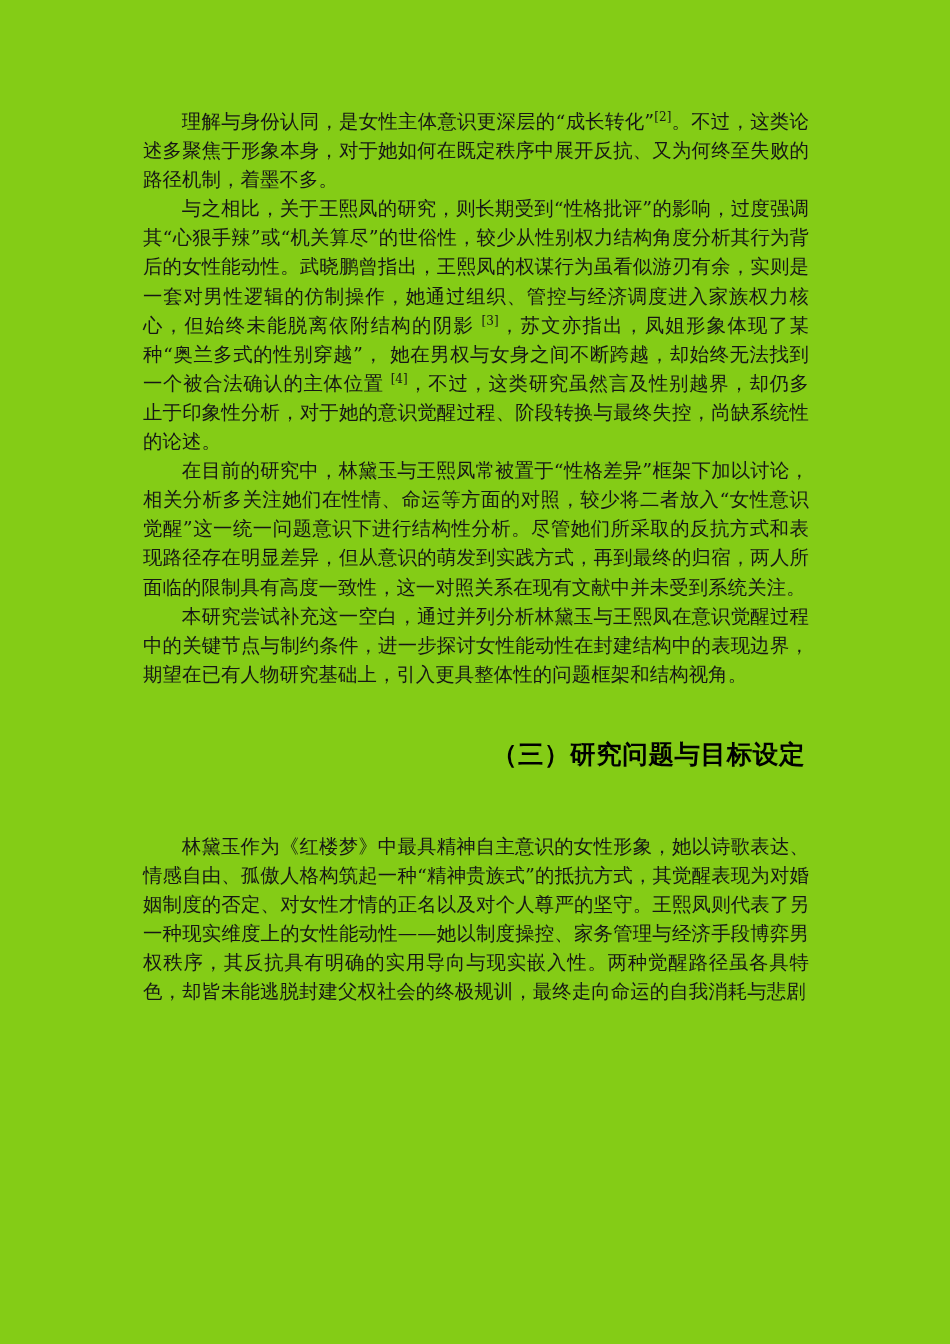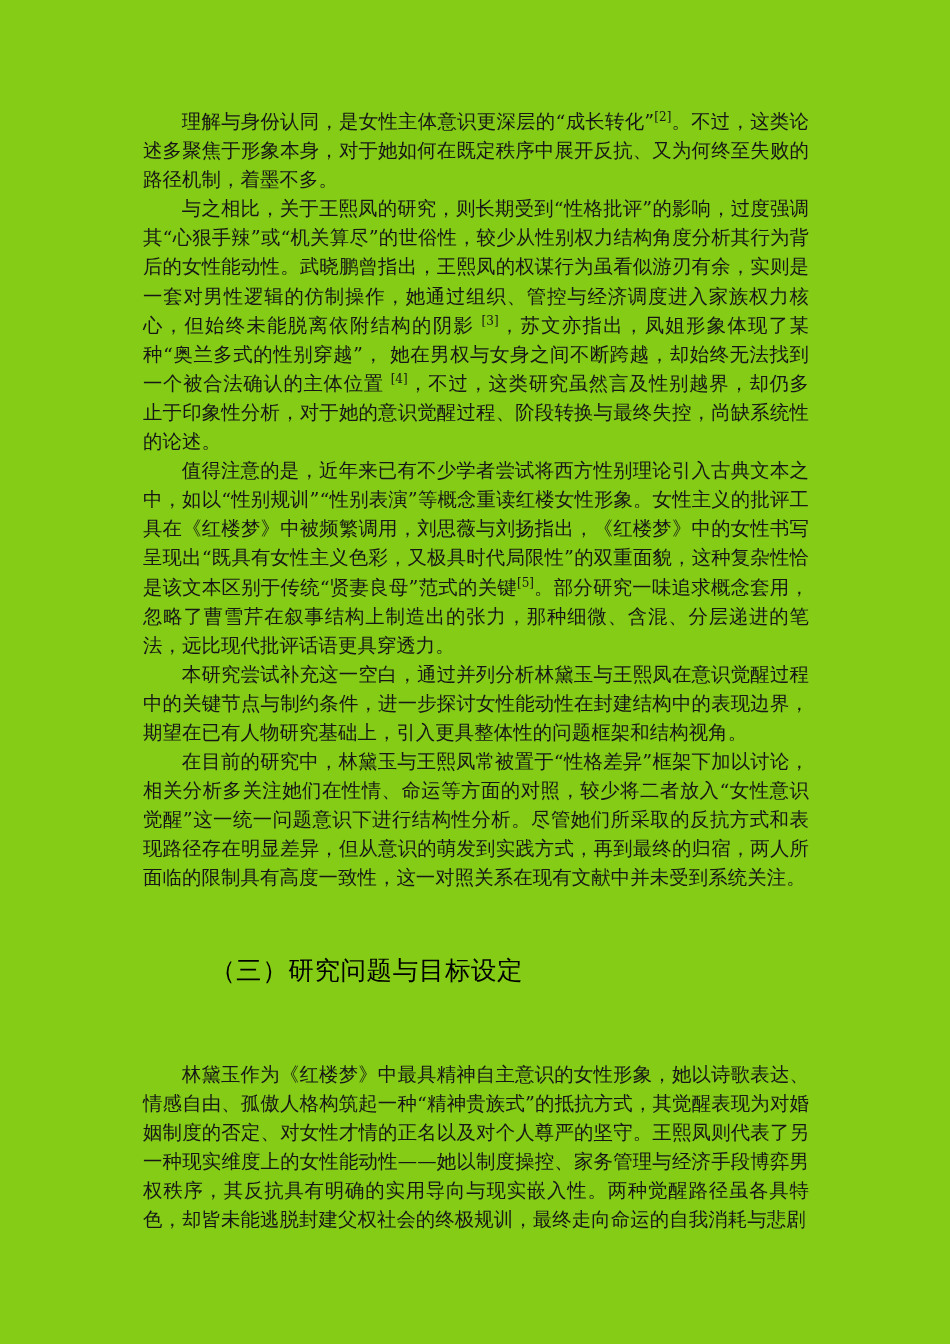--- a/index.html
+++ b/index.html
@@ -38,51 +38,51 @@
     word-break: break-all;
     color: #161616;
   }
   .para sup {
     font-size: 0.62em;
     vertical-align: super;
     line-height: 0;
     letter-spacing: 0;
   }
   .section-heading {
-    margin: 16px;
+    margin: 4px;
     font-family: "DejaVu Sans", "Liberation Sans", sans-serif;
-    font-weight: normal;
+    font-weight: bold;
     font-size: 25.5px;
     line-height: 34px;
     letter-spacing: 0.6px;
     text-indent: 2em;
     color: #000000;
+    text-align: right;
   }
   .gap-before-heading {
     height: 44px;
   }
   .gap-after-heading {
     height: 57px;
   }
 </style>
 </head>
 <body>
 
 <div class="page">
   <div class="text-column">
 
     <p class="para">理解与身份认同，是女性主体意识更深层的“成长转化”<sup>[2]</sup>。不过，这类论述多聚焦于形象本身，对于她如何在既定秩序中展开反抗、又为何终至失败的路径机制，着墨不多。</p>
 
     <p class="para">与之相比，关于王熙凤的研究，则长期受到“性格批评”的影响，过度强调其“心狠手辣”或“机关算尽”的世俗性，较少从性别权力结构角度分析其行为背后的女性能动性。武晓鹏曾指出，王熙凤的权谋行为虽看似游刃有余，实则是一套对男性逻辑的仿制操作，她通过组织、管控与经济调度进入家族权力核心，但始终未能脱离依附结构的阴影 <sup>[3]</sup>，苏文亦指出，凤姐形象体现了某种“奥兰多式的性别穿越”，&nbsp;她在男权与女身之间不断跨越，却始终无法找到一个被合法确认的主体位置 <sup>[4]</sup>，不过，这类研究虽然言及性别越界，却仍多止于印象性分析，对于她的意识觉醒过程、阶段转换与最终失控，尚缺系统性的论述。</p>
 
-    <p class="para">值得注意的是，近年来已有不少学者尝试将西方性别理论引入古典文本之中，如以“性别规训”“性别表演”等概念重读红楼女性形象。女性主义的批评工具在《红楼梦》中被频繁调用，刘思薇与刘扬指出，《红楼梦》中的女性书写呈现出“既具有女性主义色彩，又极具时代局限性”的双重面貌，这种复杂性恰是该文本区别于传统“贤妻良母”范式的关键<sup>[5]</sup>。部分研究一味追求概念套用，忽略了曹雪芹在叙事结构上制造出的张力，那种细微、含混、分层递进的笔法，远比现代批评话语更具穿透力。</p>
+
+    <p class="para">在目前的研究中，林黛玉与王熙凤常被置于“性格差异”框架下加以讨论，相关分析多关注她们在性情、命运等方面的对照，较少将二者放入“女性意识觉醒”这一统一问题意识下进行结构性分析。尽管她们所采取的反抗方式和表现路径存在明显差异，但从意识的萌发到实践方式，再到最终的归宿，两人所面临的限制具有高度一致性，这一对照关系在现有文献中并未受到系统关注。</p>
 
     <p class="para">本研究尝试补充这一空白，通过并列分析林黛玉与王熙凤在意识觉醒过程中的关键节点与制约条件，进一步探讨女性能动性在封建结构中的表现边界，期望在已有人物研究基础上，引入更具整体性的问题框架和结构视角。</p>
-
-    <p class="para">在目前的研究中，林黛玉与王熙凤常被置于“性格差异”框架下加以讨论，相关分析多关注她们在性情、命运等方面的对照，较少将二者放入“女性意识觉醒”这一统一问题意识下进行结构性分析。尽管她们所采取的反抗方式和表现路径存在明显差异，但从意识的萌发到实践方式，再到最终的归宿，两人所面临的限制具有高度一致性，这一对照关系在现有文献中并未受到系统关注。</p>
 
     <div class="gap-before-heading"></div>
 
     <h2 class="section-heading">（三）研究问题与目标设定</h2>
 
     <div class="gap-after-heading"></div>
 
 
     <p class="para">林黛玉作为《红楼梦》中最具精神自主意识的女性形象，她以诗歌表达、情感自由、孤傲人格构筑起一种“精神贵族式”的抵抗方式，其觉醒表现为对婚姻制度的否定、对女性才情的正名以及对个人尊严的坚守。王熙凤则代表了另一种现实维度上的女性能动性——她以制度操控、家务管理与经济手段博弈男权秩序，其反抗具有明确的实用导向与现实嵌入性。两种觉醒路径虽各具特色，却皆未能逃脱封建父权社会的终极规训，最终走向命运的自我消耗与悲剧</p>
 

